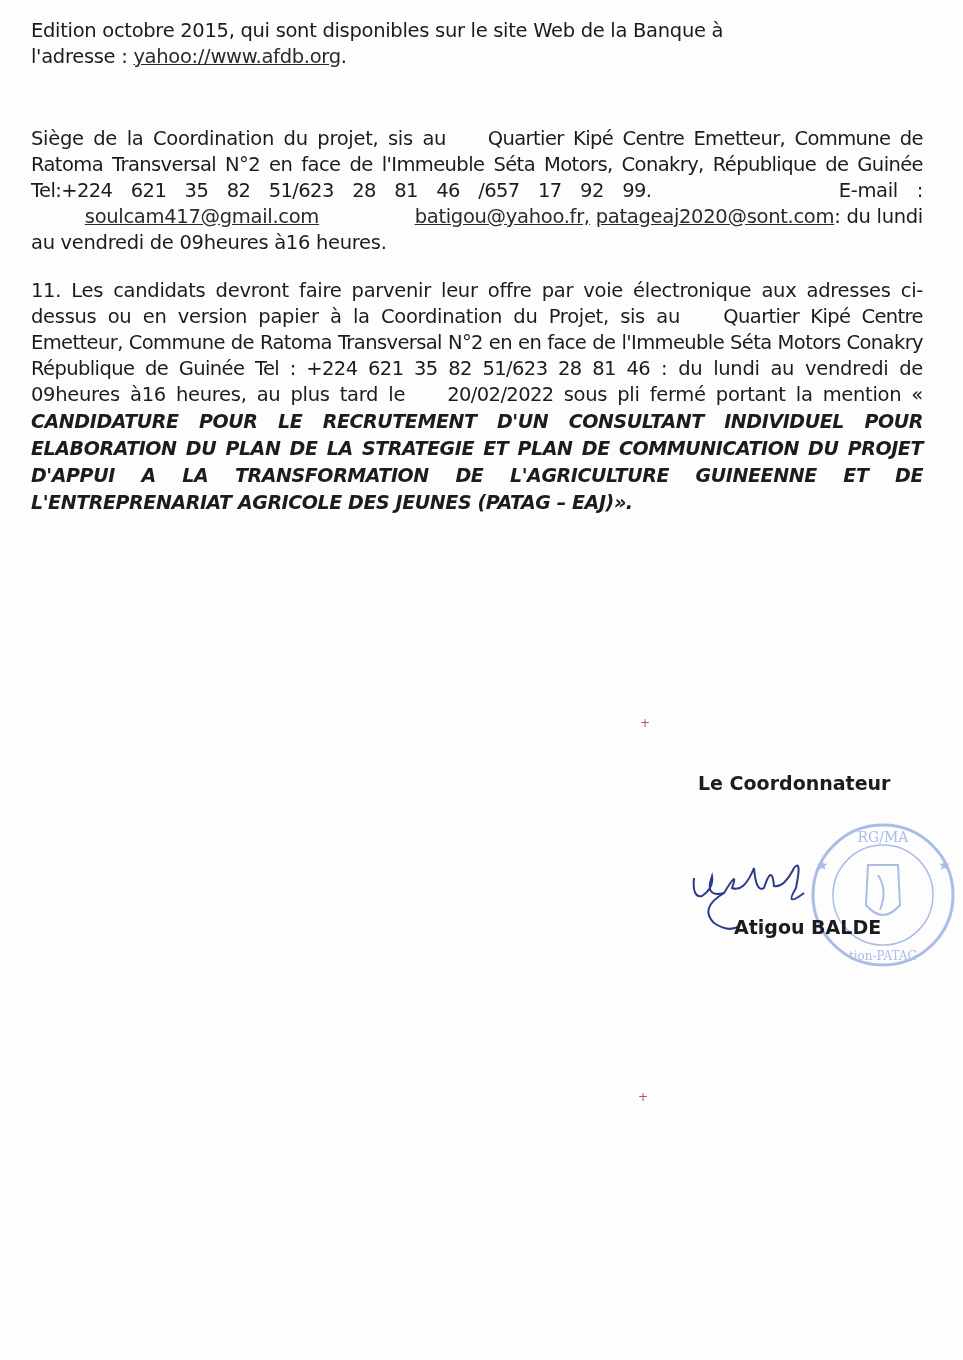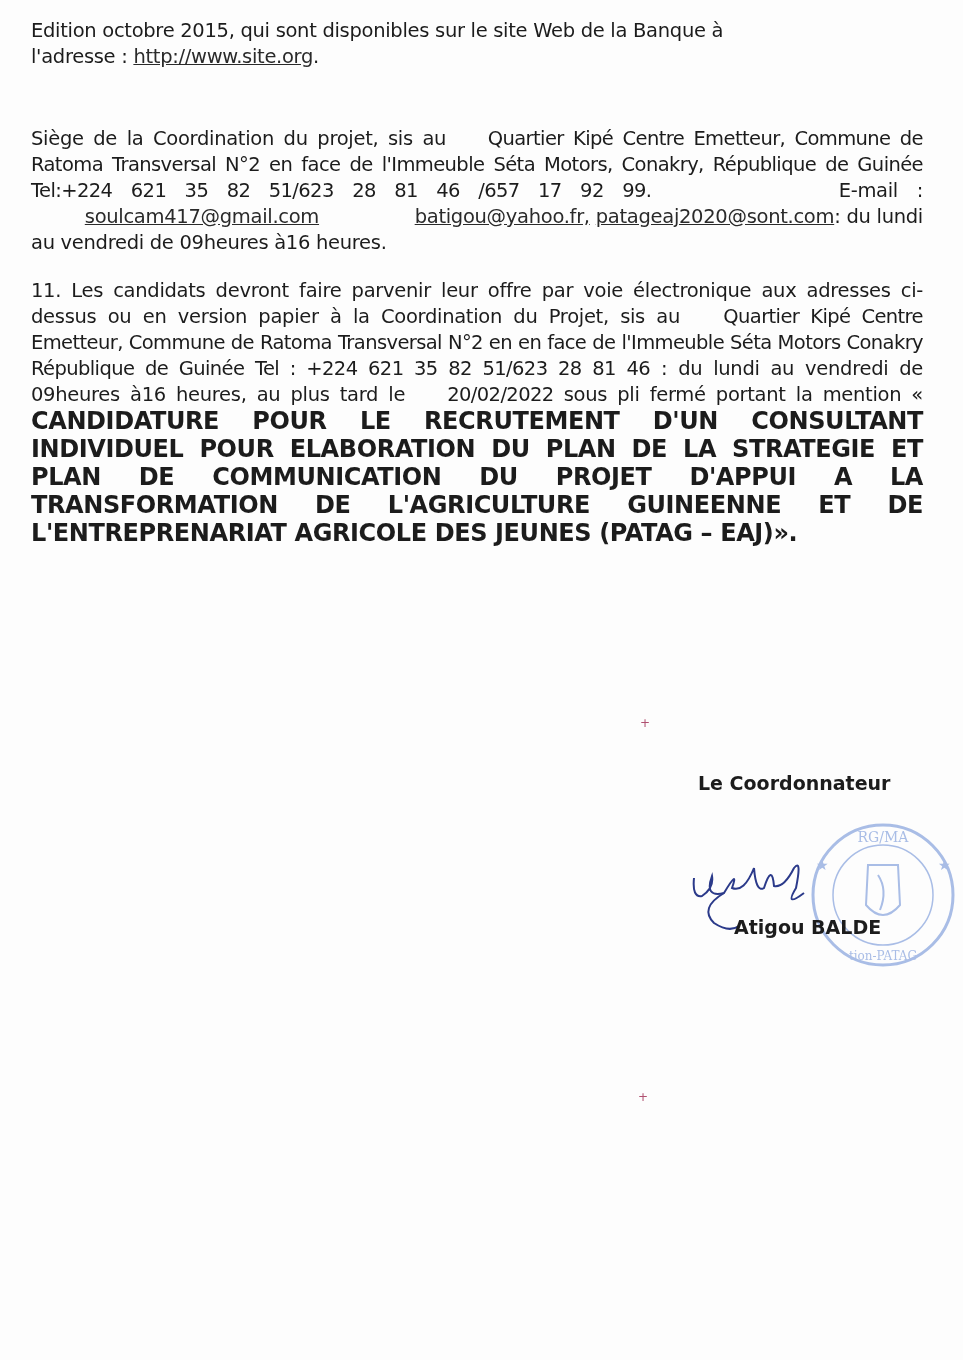--- a/index.html
+++ b/index.html
@@ -11,37 +11,37 @@
   .page { position: absolute; left: 31px; top: 18px; width: 892px; }
   p.para {
     margin: 0; font-size: 19.5px; line-height: 26px;
     text-align: justify; letter-spacing: -0.3px;
   }
   .condensed { letter-spacing: -0.9px; }
   .b { font-weight: normal; letter-spacing: -0.6px; margin-left: 32px; }
   .link { color: #2a2a2a; text-decoration: underline; }
   .gap-lg { height: 28px; }
   .gap-md { height: 22px; }
-  .caps { font-weight: bold; font-size: 24px; letter-spacing: -0.4px; }
+  .caps { font-weight: bold; font-size: 19px; letter-spacing: -0.4px; font-style: italic; }
   .sig-block { position: absolute; left: 0; top: 0; width: 963px; height: 1360px; pointer-events: none; }
   .date { position: absolute; left: 634px; top: 756px; font-size: 21px; letter-spacing: -0.2px; }
   .title { position: absolute; left: 698px; top: 772px; font-size: 19px; font-weight: bold; }
   .name { position: absolute; left: 734px; top: 916px; font-size: 19px; font-weight: bold; }
   .stamp { position: absolute; left: 808px; top: 820px; }
   .signature { position: absolute; left: 684px; top: 848px; }
   .mark { position: absolute; color: #b05070; font-size: 12px; }
 </style>
 </head>
 <body>
 
 <div class="page">
 
   <p class="para">
     <span>Edition octobre 2015, qui sont disponibles sur le site Web de la Banque à</span><br>
-    <span>l'adresse : </span><a class="link">http://www.site.org</a><span>.</span>
+    <span>l'adresse : </span><a class="link">yahoo://www.afdb.org</a><span>.</span>
   </p>
 
   <div class="gap-lg"></div>
 
 
   <div class="gap-lg"></div>
 
   <p class="para">
     <span>Siège de la Coordination du projet, sis au </span><span class="b">Quartier Kipé Centre Emetteur, Commune de Ratoma Transversal N°2 en face de l'Immeuble Séta Motors, Conakry, République de Guinée Tel:+224 621 35 82 51/623 28 81 46 /657 17 92 99.</span>
     &nbsp;&nbsp;&nbsp;&nbsp;&nbsp;&nbsp;&nbsp;&nbsp;&nbsp;<span>E-mail :</span>

